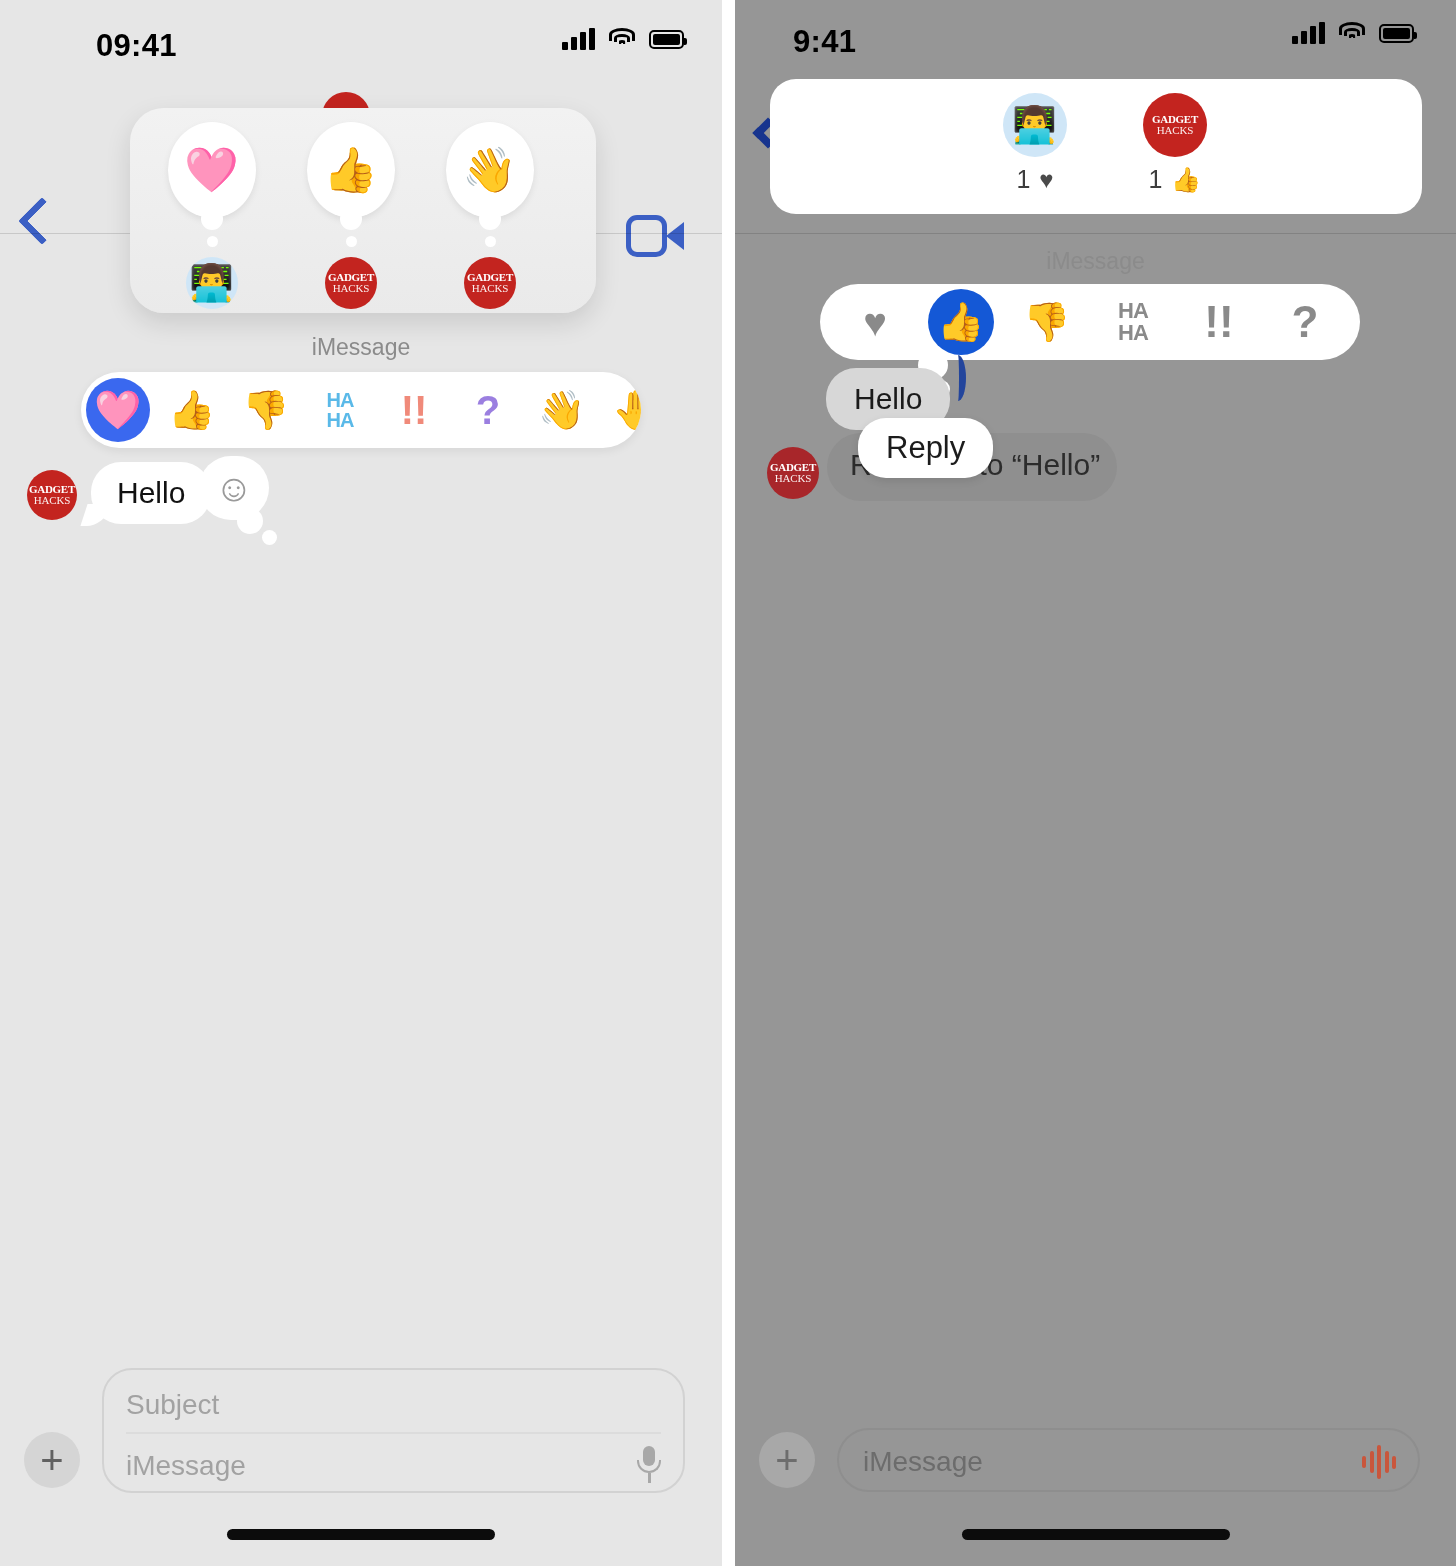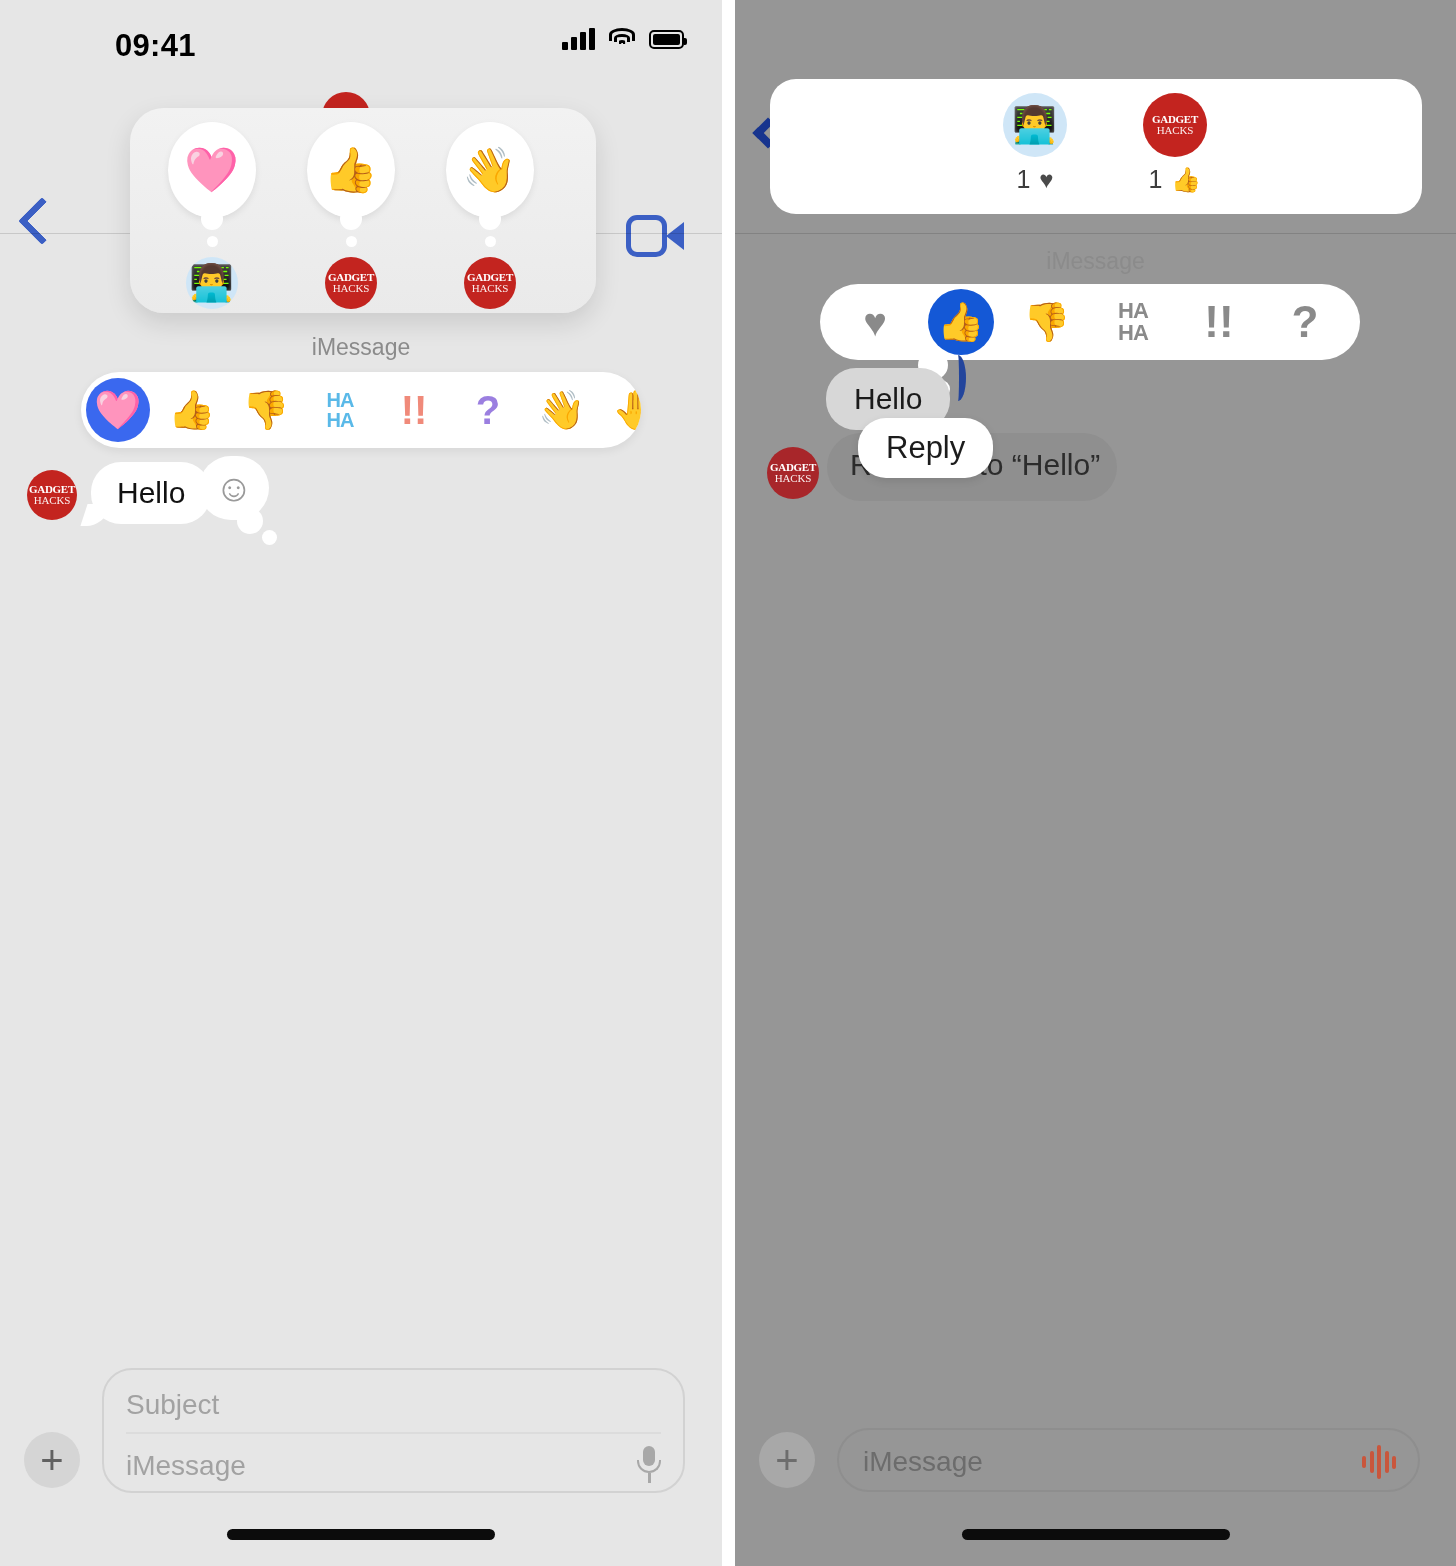--- a/index.html
+++ b/index.html
@@ -10,21 +10,21 @@
     overflow: hidden;
   }
   .stage { position: relative; width: 1456px; height: 1566px; background: #fff; }
 
   
   .panel { position: absolute; top: 0; height: 1566px; overflow: hidden; }
   .panel-left  { left: 0;   width: 722px; background: #e6e6e6; }
   .panel-right { left: 735px; width: 721px; background: #969696; }
 
   
-  .statusbar { position: absolute; top: 0; left: 0; right: 0; height: 92px; margin-left: 19px; }
+  .statusbar { position: absolute; top: 0; left: 0; right: 0; height: 92px; }
   .sb-time {
     position: absolute; left: 96px; top: 28px;
     font-size: 31px; font-weight: bold; letter-spacing: .3px; color: #000;
   }
   .panel-right .sb-time { left: 58px; top: 24px; }
   .sb-icons { position: absolute; right: 38px; top: 28px; display: flex; align-items: center; gap: 13px; }
   .panel-right .sb-icons { right: 42px; top: 22px; }
   .bars { display: flex; align-items: flex-end; gap: 3px; height: 22px; }
   .bars i { display: block; width: 6px; background: #000; border-radius: 1px; }
   .bars i:nth-child(1){height:8px}.bars i:nth-child(2){height:13px}
@@ -354,20 +354,39 @@
           <span class="arc"></span>
           <span class="stem"></span>
       </div>
     </div>
 
     <div class="home-indicator"></div>
   </div>
 
   <div class="panel panel-right">
 
+    <div class="statusbar">
+      <div class="sb-time">9:41</div>
+      <div class="sb-icons">
+        <div class="bars">
+            <i></i>
+            <i></i>
+            <i></i>
+            <i></i>
+          </div>
+        <div class="wifi">
+            <b class="w1"></b>
+            <b class="w2"></b>
+            <b class="w3"></b>
+          </div>
+        <div class="batt">
+            <em></em>
+          </div>
+      </div>
+    </div>
 
     <div class="right-back-chevron"></div>
     <div class="nav-sep"></div>
 
     <div class="summary-card">
       <div class="sum-item s1">
         <div class="sum-av av-memoji">
           <span class="memoji">👨‍💻</span>
         </div>
         <div class="sum-count">

